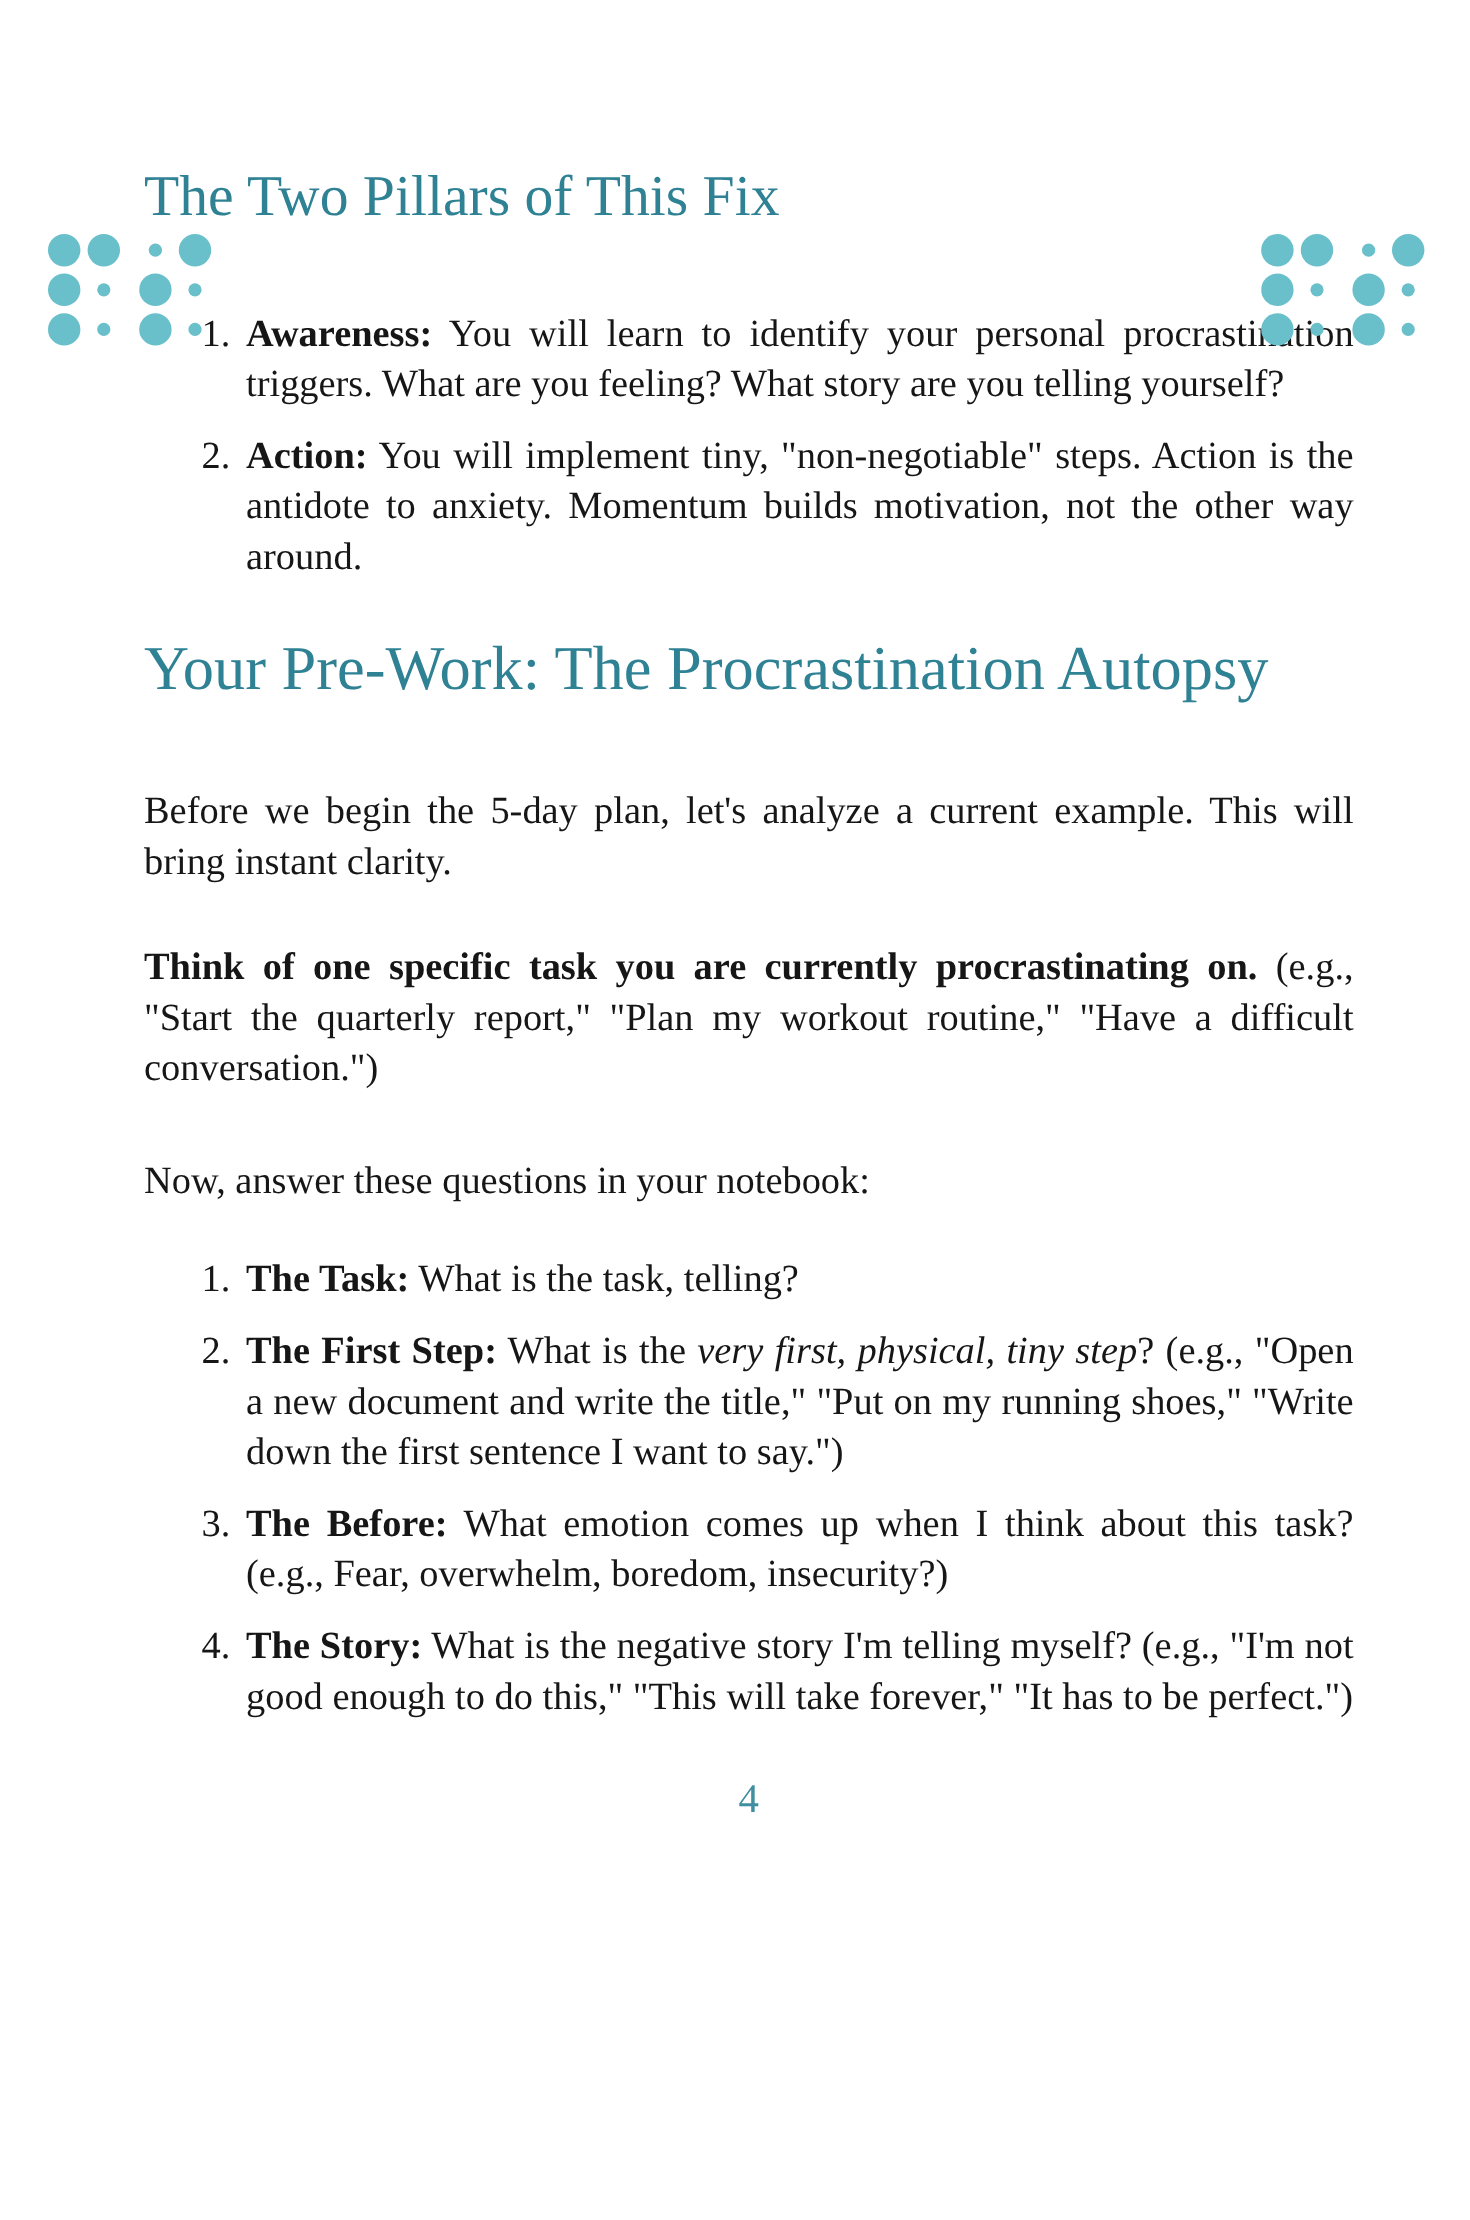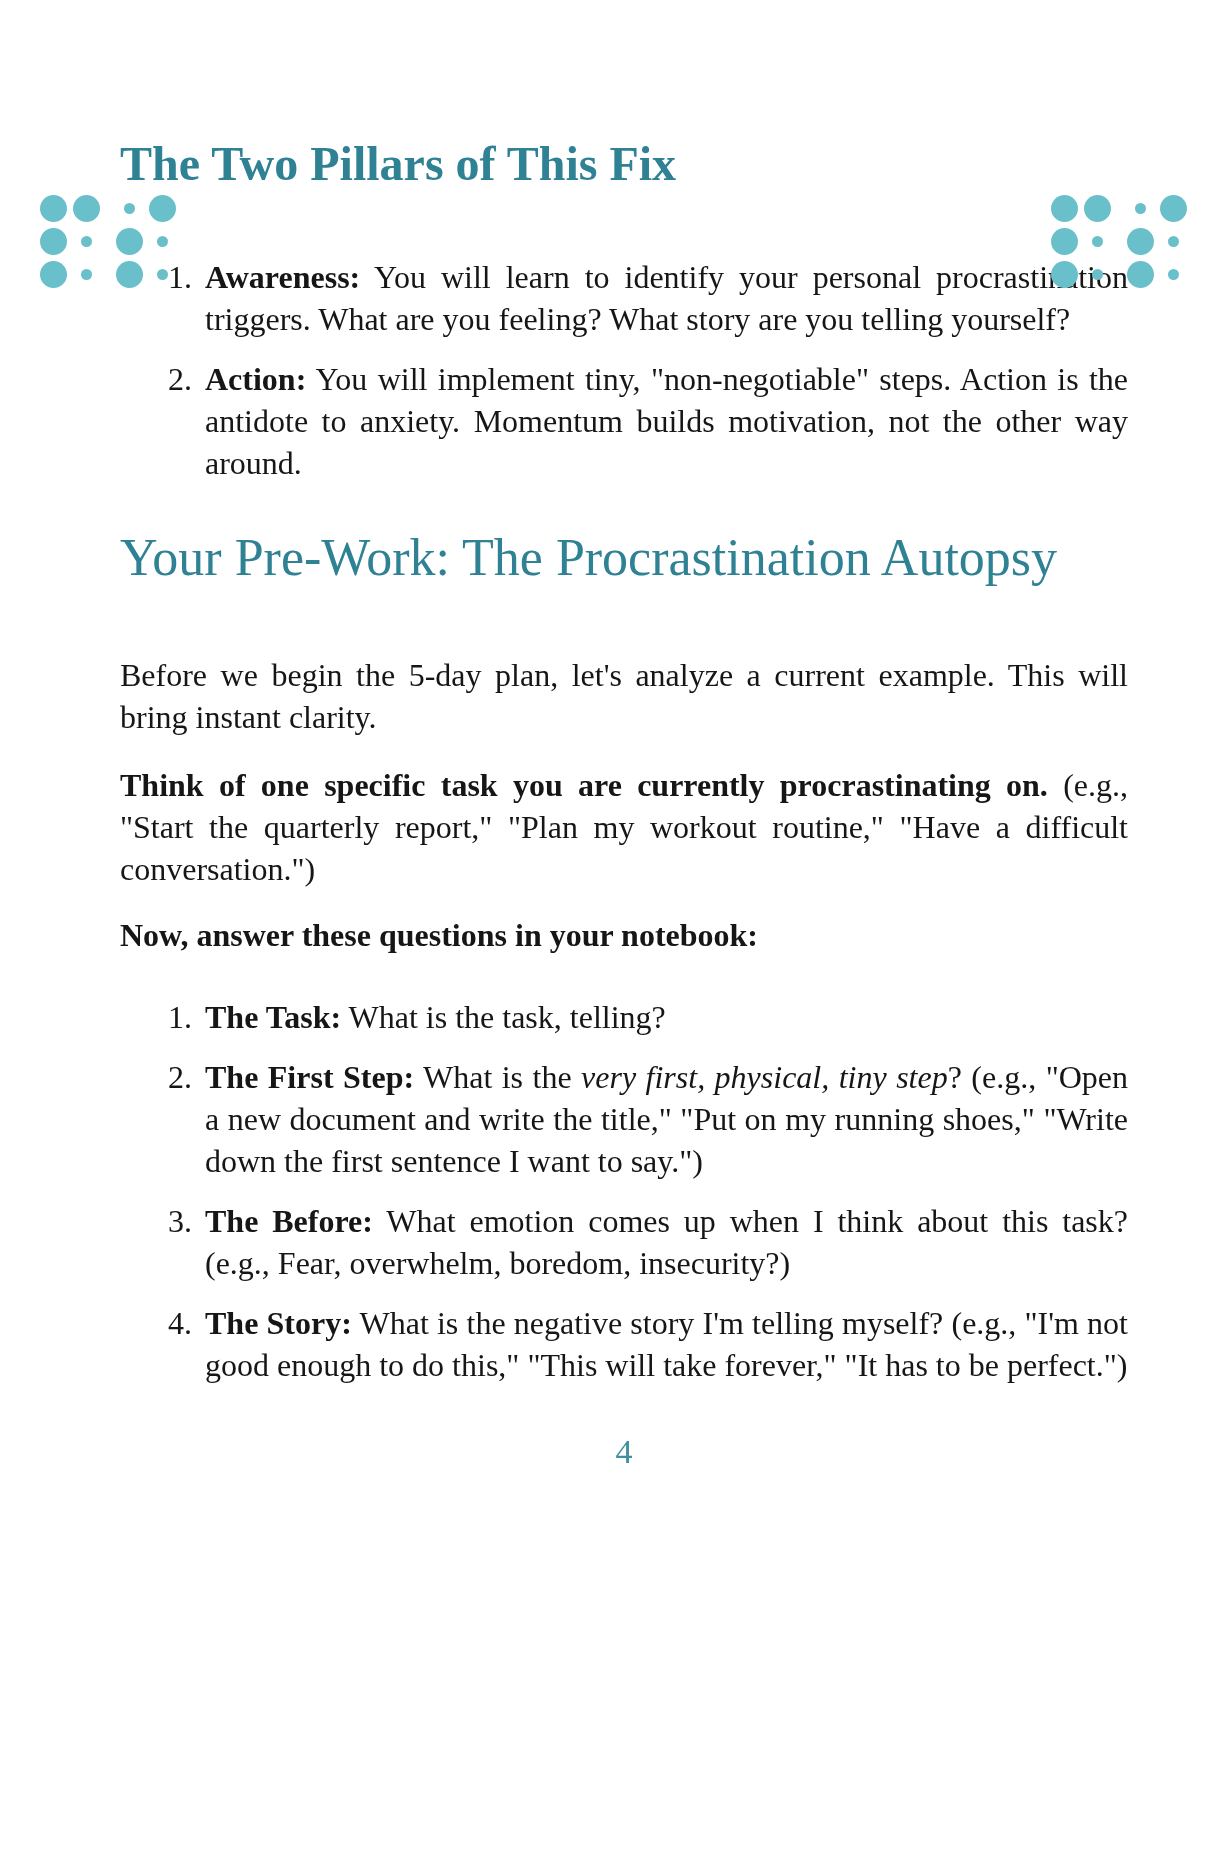--- a/index.html
+++ b/index.html
@@ -44,41 +44,41 @@
   .braille .dot.s{width:11px;height:11px;}
   .braille.tl{top:56px;left:37px;}
   .braille.tr{top:56px;right:35px;}
   .braille.bl{top:1712px;left:37px;}
   .braille.br{top:1712px;right:35px;}
   
   .h1{
     margin-top:136px;
     font-size:48px;
     line-height:56px;
-    font-weight:bold;
+    font-weight:normal;
     color:var(--teal-heading);
   }
   .h2{
     margin-top:40px;
     font-size:52px;
     font-weight:normal;
     color:var(--teal-heading);
   }
   .h2 .h2-line{display:block;line-height:68px;}
   
   .body-text{
     font-size:32px;
     line-height:42px;
   }
   .para{
     text-align:justify;
   }
   .para-intro{margin-top:62px;}
-  .para-task{margin-top:26px;}
-  .para-notebook{margin-top:24px;font-weight:bold;}
+  .para-task{margin-top:46px;}
+  .para-notebook{margin-top:52px;}
   .lead{font-weight:bold;}
   .ital{font-style:italic;}
   
   .num-list{margin-top:64px;}
   .num-list.second{margin-top:40px;}
   .list-item{display:flex;}
   .list-item + .list-item{margin-top:18px;}
   .list-item .num{
     margin-left:48px;
     width:37px;

